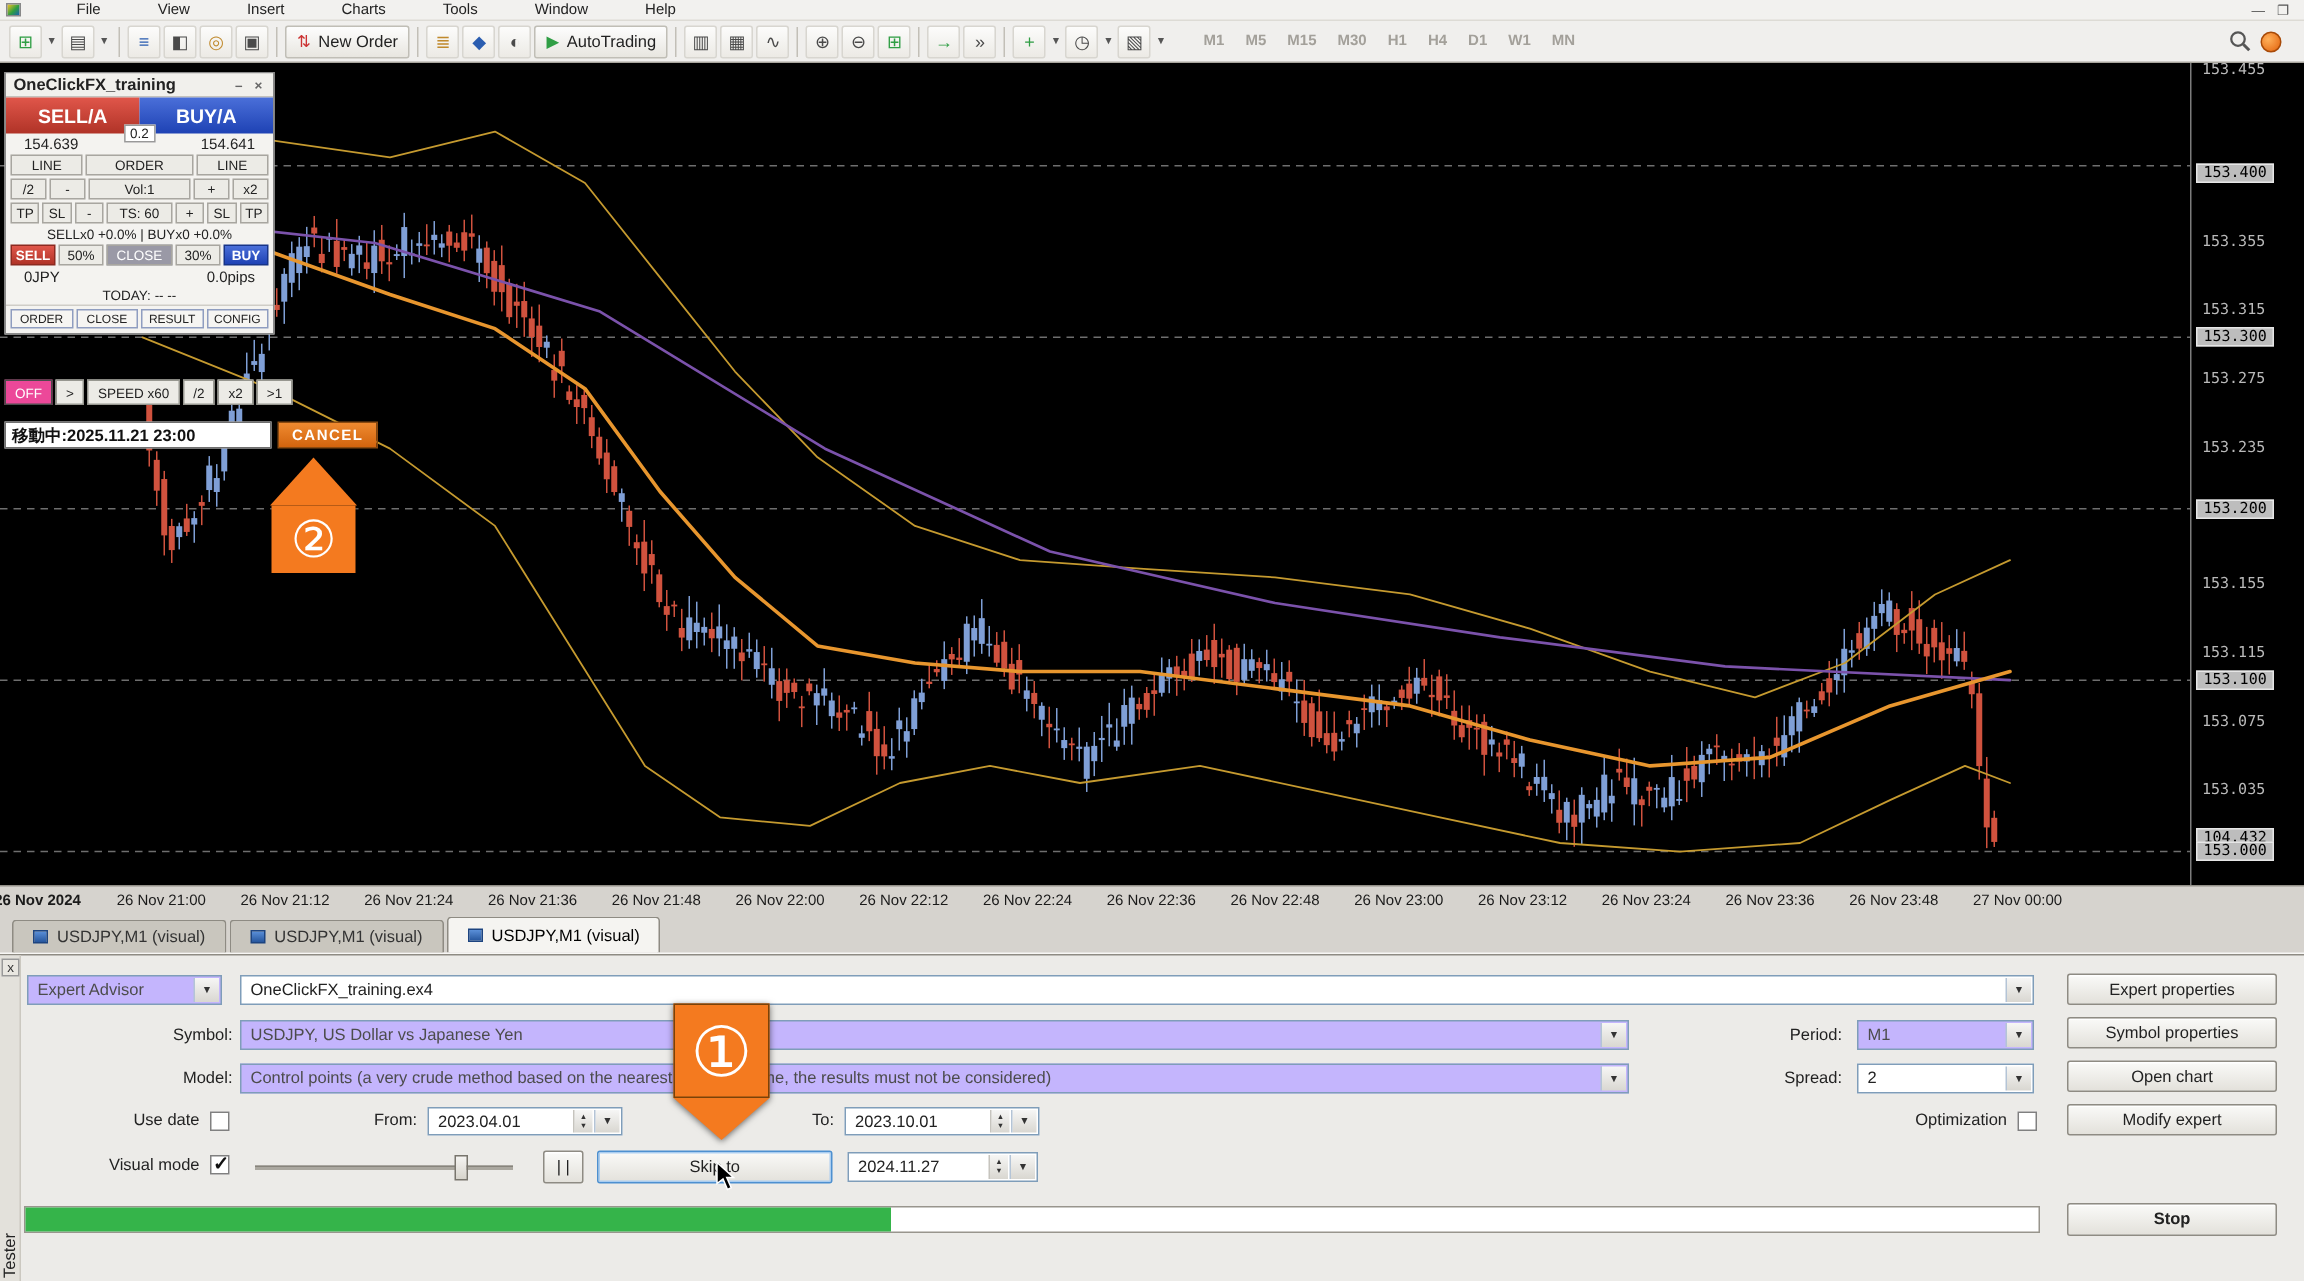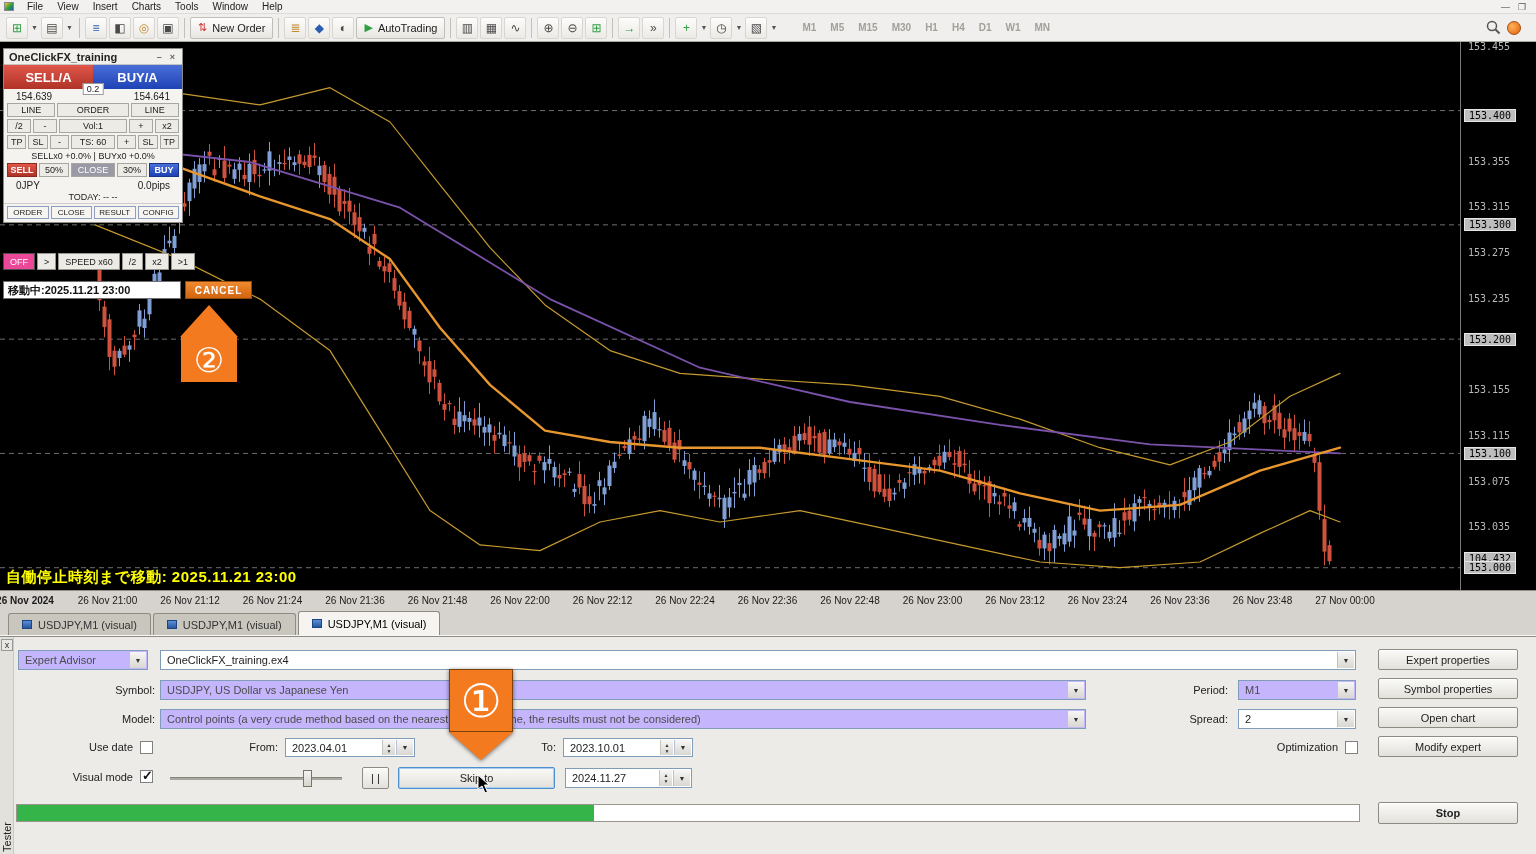--- a/index.html
+++ b/index.html
@@ -3,21 +3,21 @@
 <meta charset="utf-8">
 <style>
   * { margin:0; padding:0; box-sizing:border-box; }
   html,body { width:1536px; height:854px; overflow:hidden; }
   body { position:relative; font-family:"Liberation Sans", sans-serif; background:#d6d3ce; color:#222; }
 
   
   .menubar { position:absolute; left:0; top:0; width:1536px; height:14px; background:#f2f1ef;
              display:flex; align-items:center; font-size:10px; padding:0 4px; border-bottom:1px solid #dddbd5; }
   .app-logo { width:10px; height:9px; background:linear-gradient(135deg,#f7c325 0%,#2e9e3f 55%,#1b5fb4 100%); margin-right:6px; border:1px solid #888; }
-  .menu-item { padding:0 7px; cursor:default; }
+  .menu-item { padding:0 7px; cursor:default;margin-left:24px; }
   .win-controls { margin-left:auto; display:flex; gap:8px; font-size:9px; color:#555; padding-right:6px; }
 
   
   .toolbar { position:absolute; left:0; top:14px; width:1536px; height:28px; background:#f0efed;
              border-bottom:1px solid #a8a59d; display:flex; align-items:center; padding:0 5px; }
   .tb-btn { width:22px; height:22px; display:flex; align-items:center; justify-content:center;
             font-size:12px; color:#4a4a4a; border:1px solid #d8d6d0; border-radius:2px; margin:0 1px;
             background:linear-gradient(#fcfcfb,#eceae5); }
   .tb-caret { width:11px; height:22px; display:flex; align-items:center; justify-content:center; font-size:7px; color:#555; }
   .tb-sep { width:1px; height:20px; background:#c2bfb7; margin:0 4px; }
@@ -744,21 +744,20 @@
       <div class="price-label" style="top: 250.643px;">153.235</div>
       <div class="price-label boxed" style="top: 290.643px;">153.200</div>
       <div class="price-label" style="top: 342.071px;">153.155</div>
       <div class="price-label" style="top: 387.786px;">153.115</div>
       <div class="price-label boxed" style="top: 404.929px;">153.100</div>
       <div class="price-label" style="top: 433.5px;">153.075</div>
       <div class="price-label" style="top: 479.214px;">153.035</div>
       <div class="price-label boxed" style="top: 510.071px;">104.432</div>
       <div class="price-label boxed" style="top: 519.214px;">153.000</div>
     </div>
-  <div class="chart-status">自働停止時刻まで移動: 2025.11.21 23:00</div>
 </div>
 
 <div class="time-axis" id="time-axis">
     <div class="time-label first" style="left: 25px;">26 Nov 2024</div>
     <div class="time-label" style="left: 107.5px;">26 Nov 21:00</div>
     <div class="time-label" style="left: 190px;">26 Nov 21:12</div>
     <div class="time-label" style="left: 272.5px;">26 Nov 21:24</div>
     <div class="time-label" style="left: 355px;">26 Nov 21:36</div>
     <div class="time-label" style="left: 437.5px;">26 Nov 21:48</div>
     <div class="time-label" style="left: 520px;">26 Nov 22:00</div>

